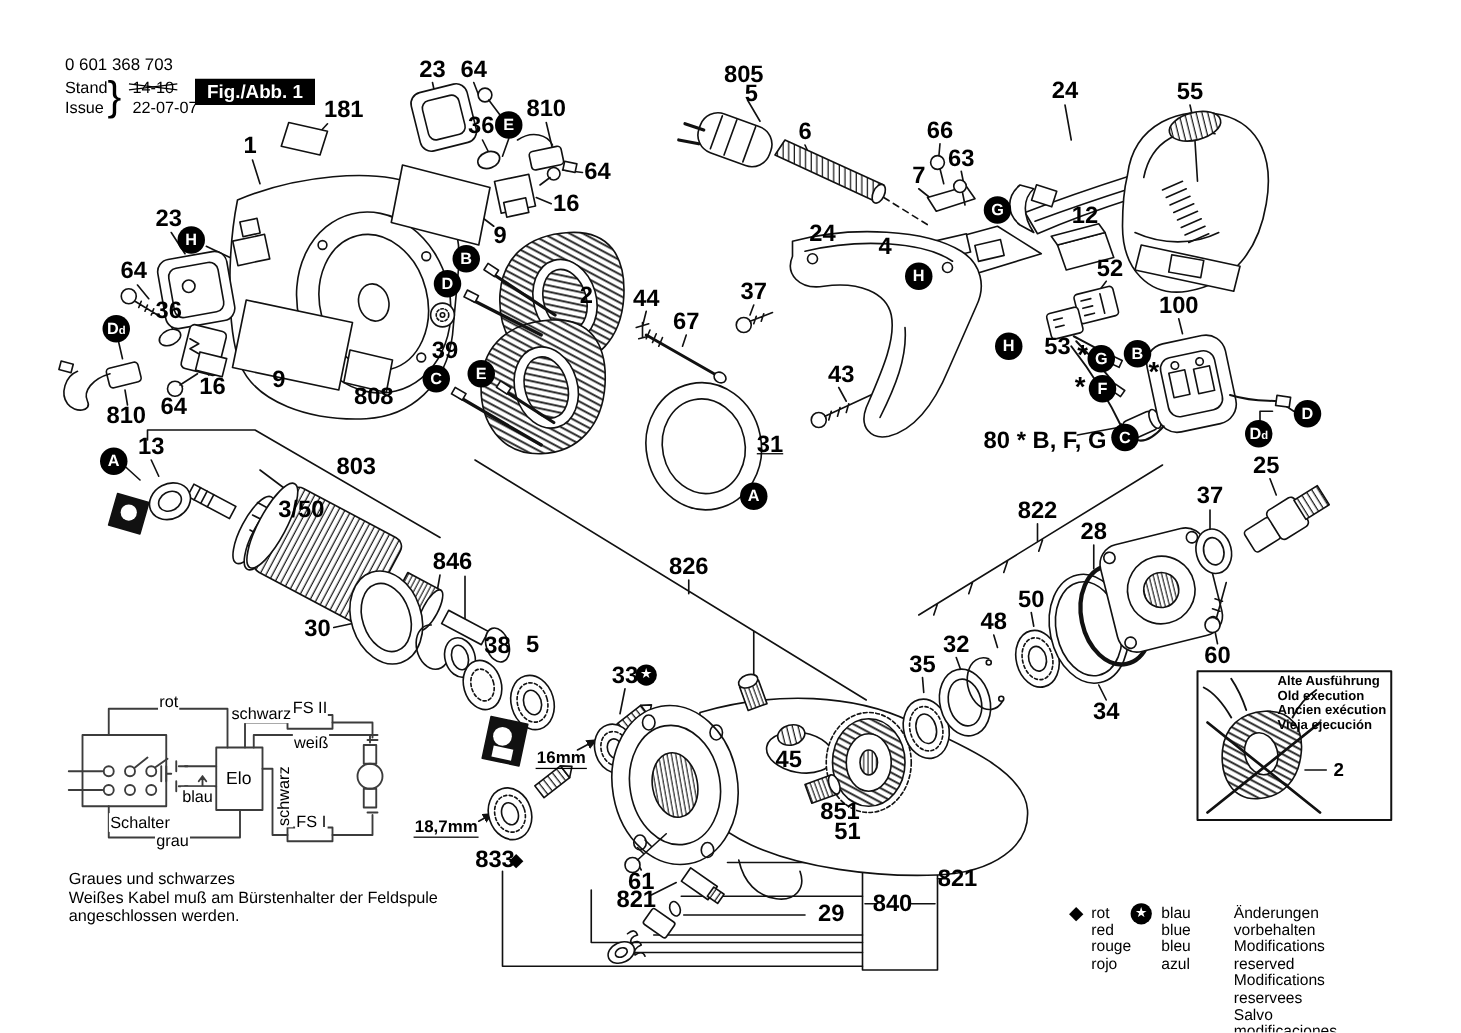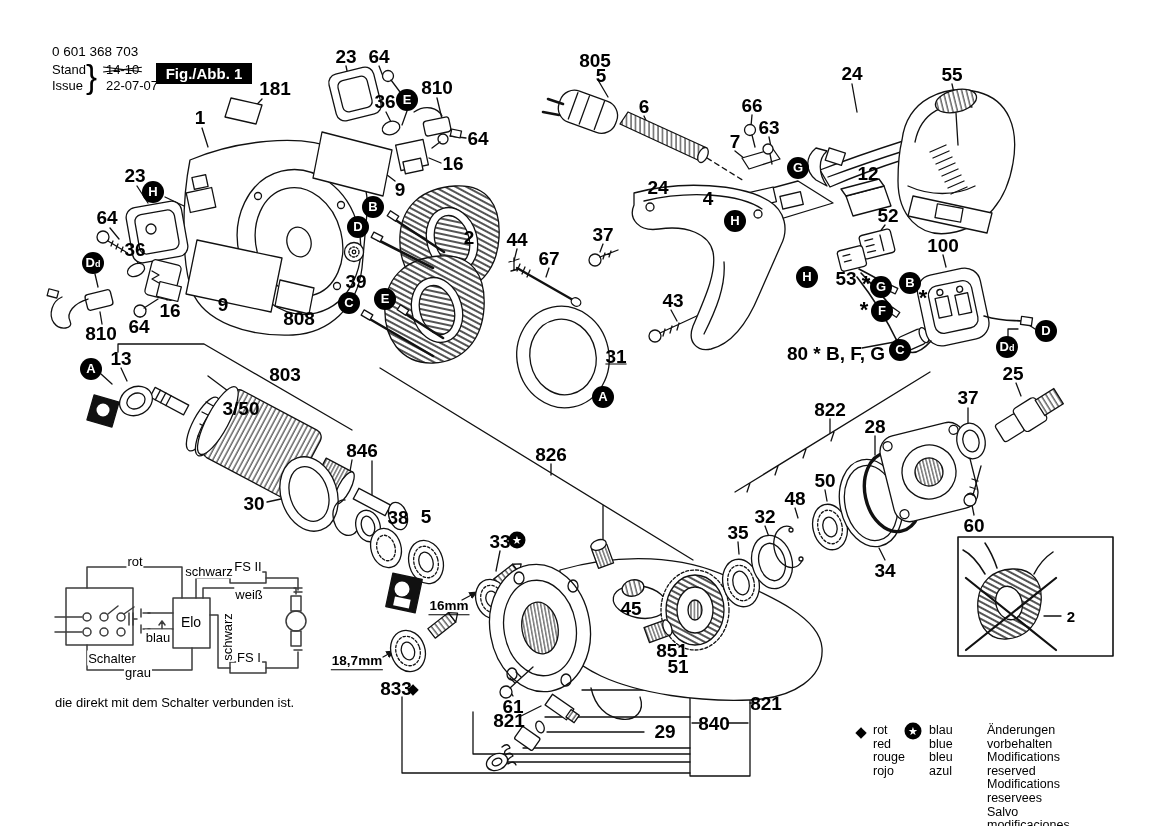--- a/index.html
+++ b/index.html
@@ -558,21 +558,23 @@
   <div>Issue</div>
 </div>
 <div class="hdr-brace">}</div>
 <div class="hdr-vals">
   <div><span class="struck">14-10</span></div>
   <div>22-07-07</div>
 </div>
 <div class="figbox">Fig./Abb. 1</div>
 
 <div class="notes">
-      <div class="note-line">die direkt mit dem Schalter verbunden ist.</div>
+      <div class="note-line">Graues und schwarzes</div>
+      <div class="note-line">Weißes Kabel muß am Bürstenhalter der Feldspule</div>
+      <div class="note-line">angeschlossen werden.</div>
     </div>
 
 <div class="legend">
   <div class="lg sym diamond" style="left:861px;top:731px">◆</div>
   <div class="lg" style="left:873px;top:724px">
         <div class="lg-line">rot</div>
         <div class="lg-line">red</div>
         <div class="lg-line">rouge</div>
         <div class="lg-line">rojo</div>
       </div>
@@ -584,20 +586,26 @@
         <div class="lg-line">azul</div>
       </div>
   <div class="lg" style="left:987px;top:724px">
         <div class="lg-line">Änderungen vorbehalten</div>
         <div class="lg-line">Modifications reserved</div>
         <div class="lg-line">Modifications reservees</div>
         <div class="lg-line">Salvo modificaciones</div>
       </div>
 </div>
 
+<div class="oldbox-text">
+      <div class="ob-line">Alte Ausführung</div>
+      <div class="ob-line">Old execution</div>
+      <div class="ob-line">Ancien exécution</div>
+      <div class="ob-line">Vieja ejecución</div>
+    </div>
 
 <div class="wl" style="left:135px;top:561px">rot</div>
 <div class="wl" style="left:209px;top:571px">schwarz</div>
 <div class="wl" style="left:248px;top:566px">FS II</div>
 <div class="wl" style="left:249px;top:594px">weiß</div>
 <div class="wl elo" style="left:191px;top:622px">Elo</div>
 <div class="wl" style="left:158px;top:637px">blau</div>
 <div class="wl vert" style="left:227px;top:637px">schwarz</div>
 <div class="wl" style="left:249px;top:657px">FS I</div>
 <div class="wl" style="left:112px;top:658px">Schalter</div>

